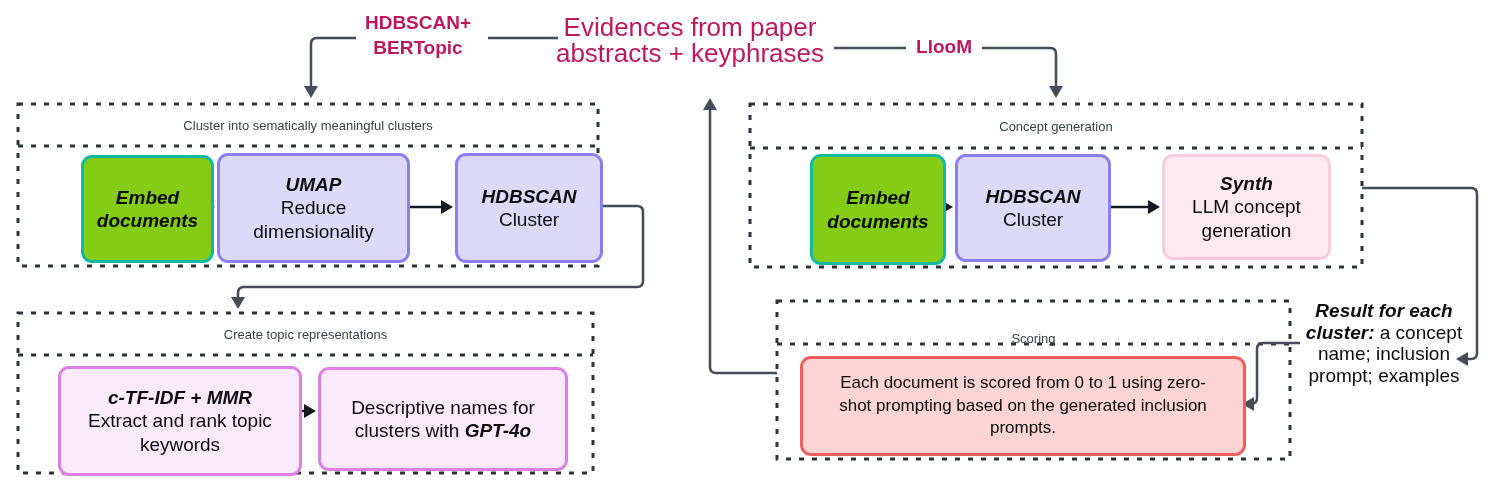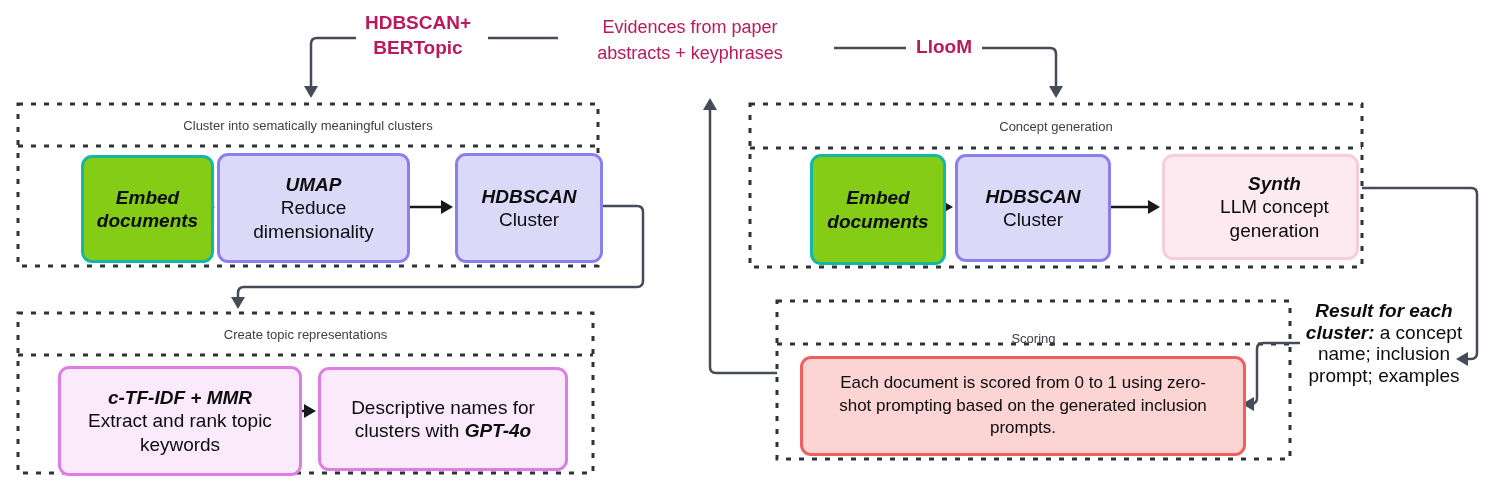--- a/index.html
+++ b/index.html
@@ -5,21 +5,21 @@
   html,body{margin:0;padding:0;background:#ffffff;}
   body{font-family:"Liberation Sans", sans-serif;}
   #canvas{position:relative;width:1495px;height:493px;background:#ffffff;overflow:hidden;}
   #wires{position:absolute;left:0;top:0;z-index:1;}
   .node{position:absolute;z-index:2;border-radius:11px;display:flex;flex-direction:column;
         align-items:center;justify-content:center;text-align:center;
         font-size:19px;line-height:1.22;color:#0d0d0d;}
   .teal {background:#84cc16;border:3px solid #12b8a2;margin-left:36px;}
   .lav  {background:#dcd9f8;border:3px solid #8b7ff0;}
   .pinkp{background:#faeafc;border:3px solid #de7ee4;}
-  .rose {background:#fdeaf0;border:3px solid #f7cdd9;padding-left:28px;}
+  .rose {background:#fdeaf0;border:3px solid #f7cdd9;}
   .redb {background:#fcd4d4;border:3px solid #f15e5e;}
   .bi{font-weight:bold;font-style:italic;}
   .it{}
   .section-title{position:absolute;z-index:2;display:flex;align-items:center;justify-content:center;
         font-size:13px;color:#3a4047;}
   .toplabel{position:absolute;z-index:2;text-align:center;color:#be185d;}
   .small{font-size:17px;line-height:1.32;}
   #result-note{position:absolute;z-index:2;left:1302px;top:300px;width:164px;
         font-size:19px;line-height:21.5px;text-align:center;color:#0d0d0d;}
   #lloom-label{background:#ffffff;padding:0 5px;font-weight:bold;font-size:19px;}
@@ -67,21 +67,21 @@
       <line x1="1106" y1="207" x2="1152" y2="207" marker-end="url(#ah-dark)"></line>
       <line x1="281" y1="411" x2="308" y2="411" marker-end="url(#ah-dark)"></line>
     </g>
   </svg>
 
   <div class="toplabel" style="left:348px;top:10px;width:140px;font-weight:bold;font-size:19px;line-height:25px;">
     <div>HDBSCAN+</div>
     <div>BERTopic</div>
   </div>
 
-  <div class="toplabel" style="left:555px;top:14px;width:270px;font-size:18px;line-height:26px;">
+  <div class="toplabel" style="left:555px;top:14px;width:270px;font-size:26px;line-height:26px;">
     <div>Evidences from paper</div>
     <div>abstracts + keyphrases</div>
   </div>
 
   <div class="toplabel" id="lloom-label" style="left:906px;top:36px;width:66px;">LlooM</div>
 
   <div class="section-title" style="left:18px;top:104px;width:580px;height:42px;">Cluster into sematically meaningful clusters</div>
   <div class="section-title" style="left:18px;top:313px;width:575px;height:42px;">Create topic representations</div>
   <div class="section-title" style="left:750px;top:104px;width:612px;height:44px;">Concept generation</div>
   <div class="section-title" style="left:777px;top:317px;width:513px;height:43px;">Scoring</div>

